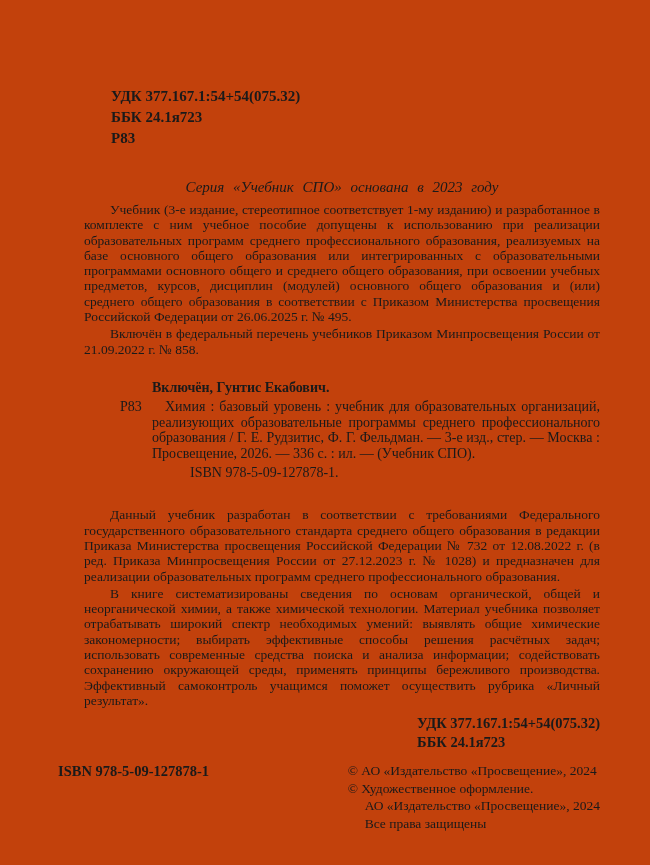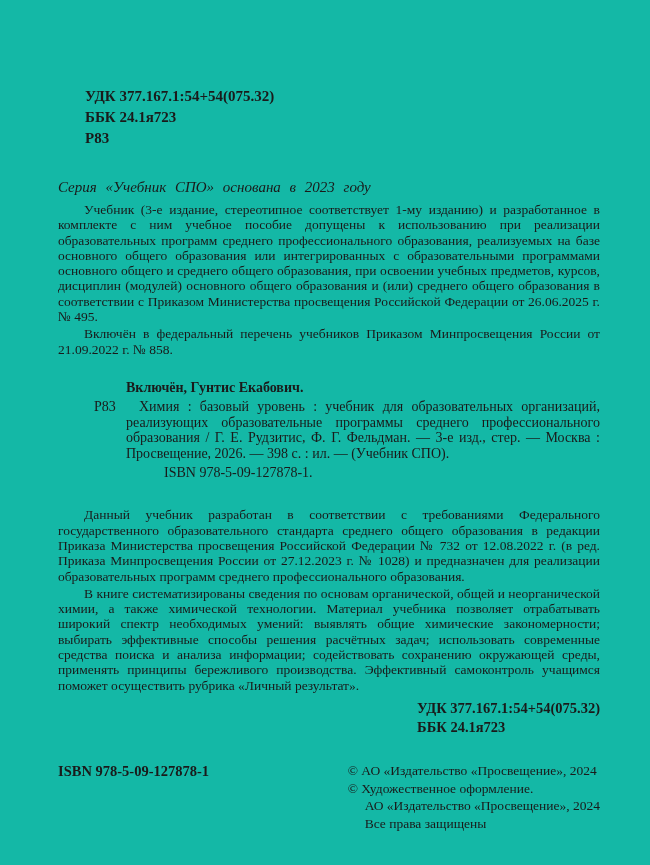--- a/index.html
+++ b/index.html
@@ -10,34 +10,34 @@
   body {
     width: 650px;
     height: 865px;
     font-family: "Liberation Serif", serif;
     color: #1a1a1a;
   }
   .page {
     position: relative;
     width: 650px;
     height: 865px;
-    background: #14b8a6;
+    background: #c2410c;
     box-sizing: border-box;
-    padding: 86px 50px 0 58px;
+    padding: 86px 50px 0 84px;
     overflow: hidden;
   }
   .codes-top {
     margin-left: 27px;
     font-weight: bold;
     font-size: 15px;
     line-height: 21px;
   }
   .series {
     margin-top: 30px;
-    text-align: left;
+    text-align: center;
     font-style: italic;
     font-size: 15px;
     word-spacing: 5px;
   }
   .intro { margin-top: 6px; }
   .para {
     margin: 0 0 2px 0;
     font-size: 13.5px;
     line-height: 15.3px;
     text-align: justify;
@@ -107,21 +107,21 @@
 
   <div class="intro">
     <p class="para">Учебник (3-е издание, стереотипное соответствует 1-му изданию) и разработанное в комплекте с ним учебное пособие допущены к использованию при реализации образовательных программ среднего профессионального образования, реализуемых на базе основного общего образования или интегрированных с образовательными программами основного общего и среднего общего образования, при освоении учебных предметов, курсов, дисциплин (модулей) основного общего образования и (или) среднего общего образования в соответствии с Приказом Министерства просвещения Российской Федерации от 26.06.2025 г. № 495.</p>
     <p class="para">Включён в федеральный перечень учебников Приказом Минпросвещения России от 21.09.2022 г. № 858.</p>
   </div>
 
   <div class="bib">
     <div class="bib-author">Включён, Гунтис Екабович.</div>
     <div class="bib-row">
       <span class="bib-code">Р83</span>
-      <div class="bib-desc">Химия : базовый уровень : учебник для образовательных организаций, реализующих образовательные программы среднего профессионального образования / Г. Е. Рудзитис, Ф. Г. Фельдман. — 3-е изд., стер. — Москва : Просвещение, 2026. — 398 с. : ил. — (Учебник СПО).</div>
+      <div class="bib-desc">Химия : базовый уровень : учебник для образовательных организаций, реализующих образовательные программы среднего профессионального образования / Г. Е. Рудзитис, Ф. Г. Фельдман. — 3-е изд., стер. — Москва : Просвещение, 2026. — 336 с. : ил. — (Учебник СПО).</div>
     </div>
     <div class="bib-isbn">ISBN 978-5-09-127878-1.</div>
   </div>
 
   <div class="annotation">
     <p class="para">Данный учебник разработан в соответствии с требованиями Федерального государственного образовательного стандарта среднего общего образования в редакции Приказа Министерства просвещения Российской Федерации № 732 от 12.08.2022 г. (в ред. Приказа Минпросвещения России от 27.12.2023 г. № 1028) и предназначен для реализации образовательных программ среднего профессионального образования.</p>
     <p class="para">В книге систематизированы сведения по основам органической, общей и неорганической химии, а также химической технологии. Материал учебника позволяет отрабатывать широкий спектр необходимых умений: выявлять общие химические закономерности; выбирать эффективные способы решения расчётных задач; использовать современные средства поиска и анализа информации; содействовать сохранению окружающей среды, применять принципы бережливого производства. Эффективный самоконтроль учащимся поможет осуществить рубрика «Личный результат».</p>
   </div>
 
   <div class="codes-bottom">

